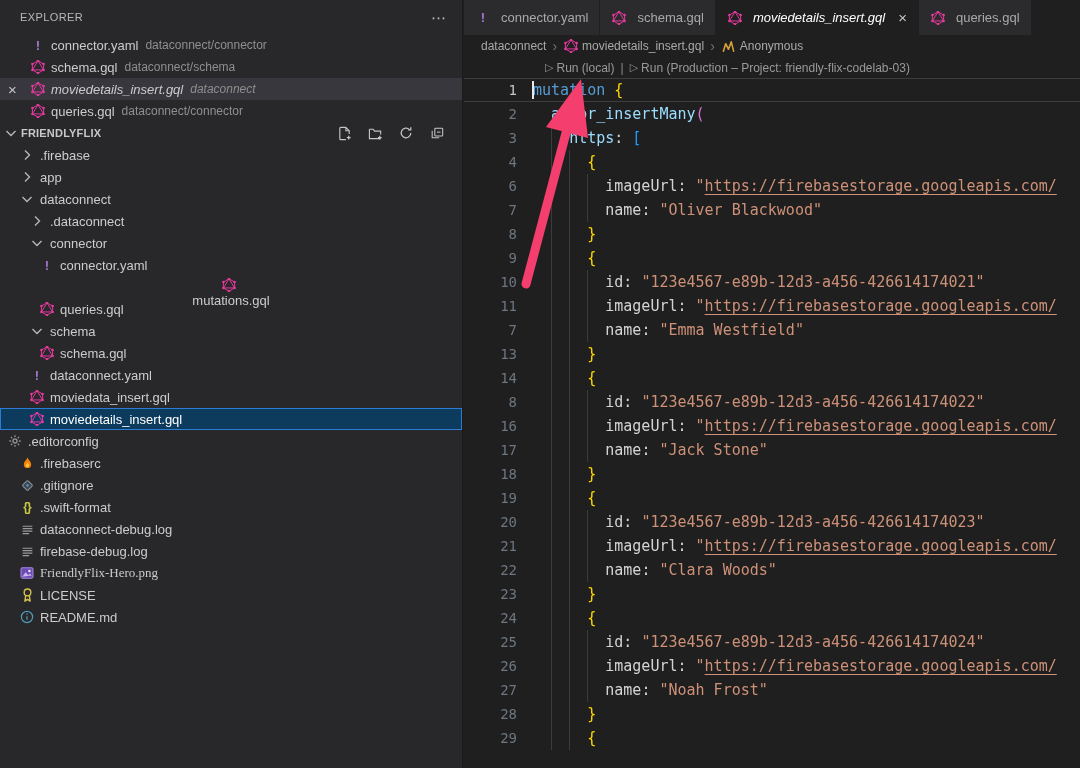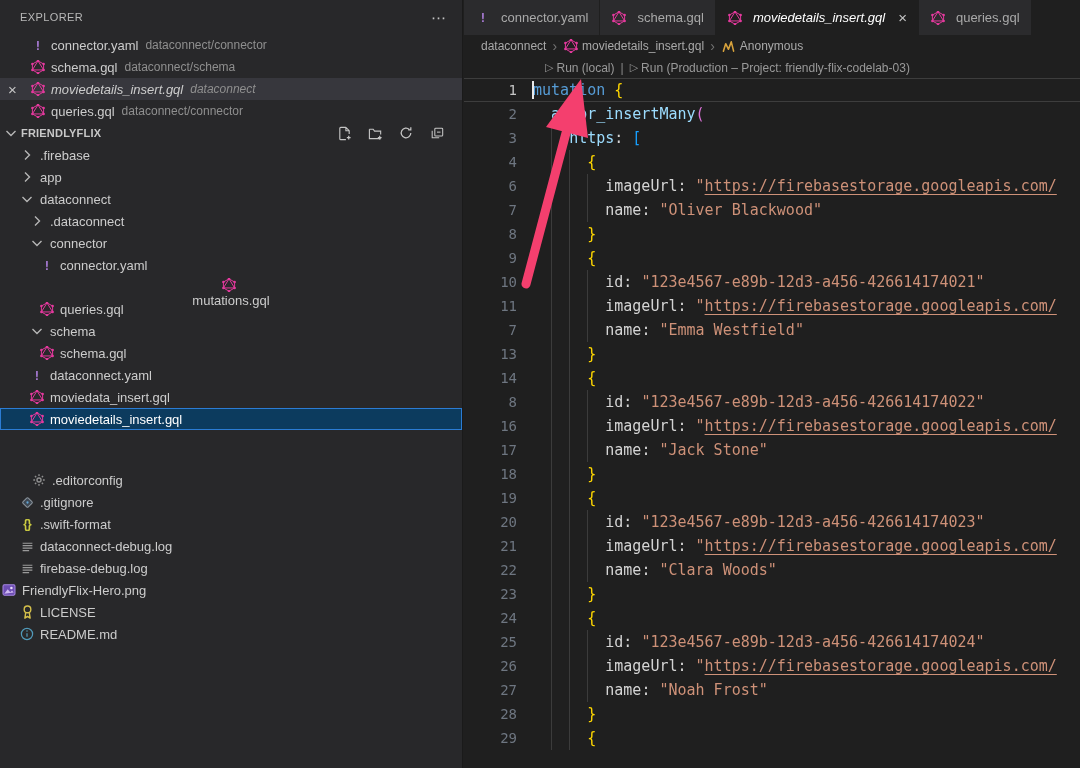--- a/index.html
+++ b/index.html
@@ -337,31 +337,40 @@
                 <circle cx="90" cy="29" r="9"></circle>
                 <circle cx="90" cy="71" r="9"></circle>
                 <circle cx="50" cy="94" r="9"></circle>
                 <circle cx="10" cy="71" r="9"></circle>
                 <circle cx="10" cy="29" r="9"></circle>
               </g>
             </svg>
           </span>
           <span>moviedetails_insert.gql</span>
         </div>
-        <div class="tree-row" style="padding-left: 30px; margin-top: 39px;">
+        <div class="tree-row" style="padding-left: 6px;">
           <span class="fi">
             <svg width="14" height="14" viewBox="0 0 16 16" fill="none" stroke="#8f8f8f" stroke-width="1.6">
               <circle cx="8" cy="8" r="2.3"></circle>
               <path d="M8 1.5v2M8 12.5v2M1.5 8h2M12.5 8h2M3.4 3.4l1.4 1.4M11.2 11.2l1.4 1.4M12.6 3.4l-1.4 1.4M4.8 11.2l-1.4 1.4"></path>
             </svg>
           </span>
           <span>.editorconfig</span>
         </div>
         <div class="tree-row" style="padding-left: 18px;">
           <span class="fi">
+            <svg width="13" height="14" viewBox="0 0 16 16">
+              <path fill="#f6820c" d="M8 1C9 4.5 12.5 6 12.5 9.8A4.5 4.5 0 0 1 3.5 9.8C3.5 6 7 4.5 8 1Z"></path>
+              <path fill="#fcca3f" d="M8 7c.6 1.8 2 2.4 2 4a2 2 0 0 1-4 0c0-1.6 1.4-2.2 2-4Z"></path>
+            </svg>
+          </span>
+          <span>.firebaserc</span>
+        </div>
+        <div class="tree-row" style="padding-left: 18px;">
+          <span class="fi">
             <svg width="13" height="13" viewBox="0 0 16 16">
               <rect x="3.4" y="3.4" width="9.2" height="9.2" rx="1.5" transform="rotate(45 8 8)" fill="#3d4752" stroke="#8e979f" stroke-width="1.2"></rect>
               <circle cx="8" cy="8" r="1.4" fill="#61a3d2"></circle>
             </svg>
           </span>
           <span>.gitignore</span>
         </div>
         <div class="tree-row" style="padding-left: 18px;">
           <span class="fi">
             <span class="ic-braces">{}</span>
@@ -377,21 +386,21 @@
           <span>dataconnect-debug.log</span>
         </div>
         <div class="tree-row" style="padding-left: 18px;">
           <span class="fi">
             <svg width="13" height="13" viewBox="0 0 16 16" stroke="#9a9a9a" stroke-width="1.4">
               <path d="M2 4h12M2 7h12M2 10h12M2 13h8"></path>
             </svg>
           </span>
           <span>firebase-debug.log</span>
         </div>
-        <div class="tree-row" style="">
+        <div class="tree-row" style="padding-left: 18px; font-family: Liberation Serif, serif;">
           <span class="fi">
             <svg width="14" height="12" viewBox="0 0 16 14">
               <rect x="1" y="1" width="14" height="12" rx="1.5" fill="#6d4db3" stroke="#a586e0" stroke-width="1.2"></rect>
               <circle cx="10.8" cy="4.6" r="1.5" fill="#e8ddfa"></circle>
               <path d="M2.5 11.5 6.5 6l3 3.5 2-2 2 2.5z" fill="#cdb8f0"></path>
             </svg>
           </span>
           <span>FriendlyFlix-Hero.png</span>
         </div>
         <div class="tree-row" style="padding-left: 18px;">

